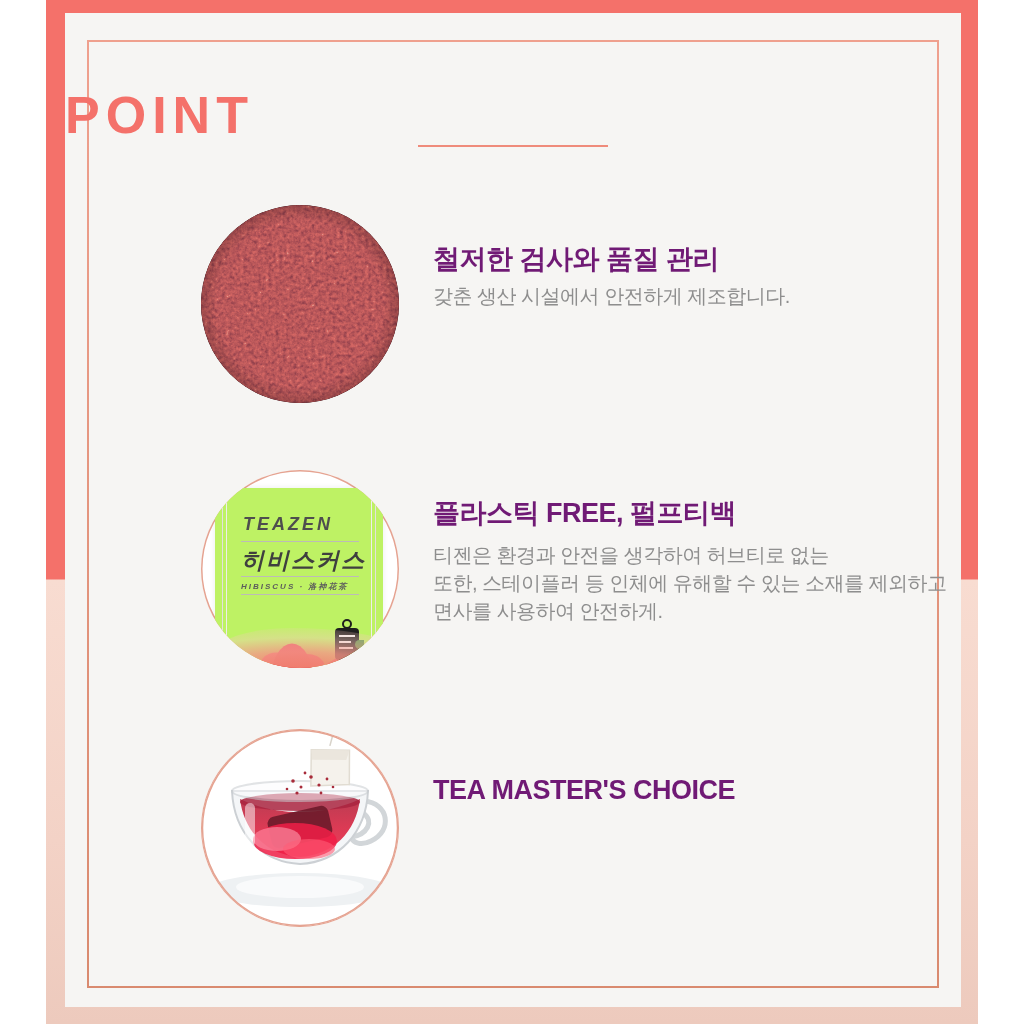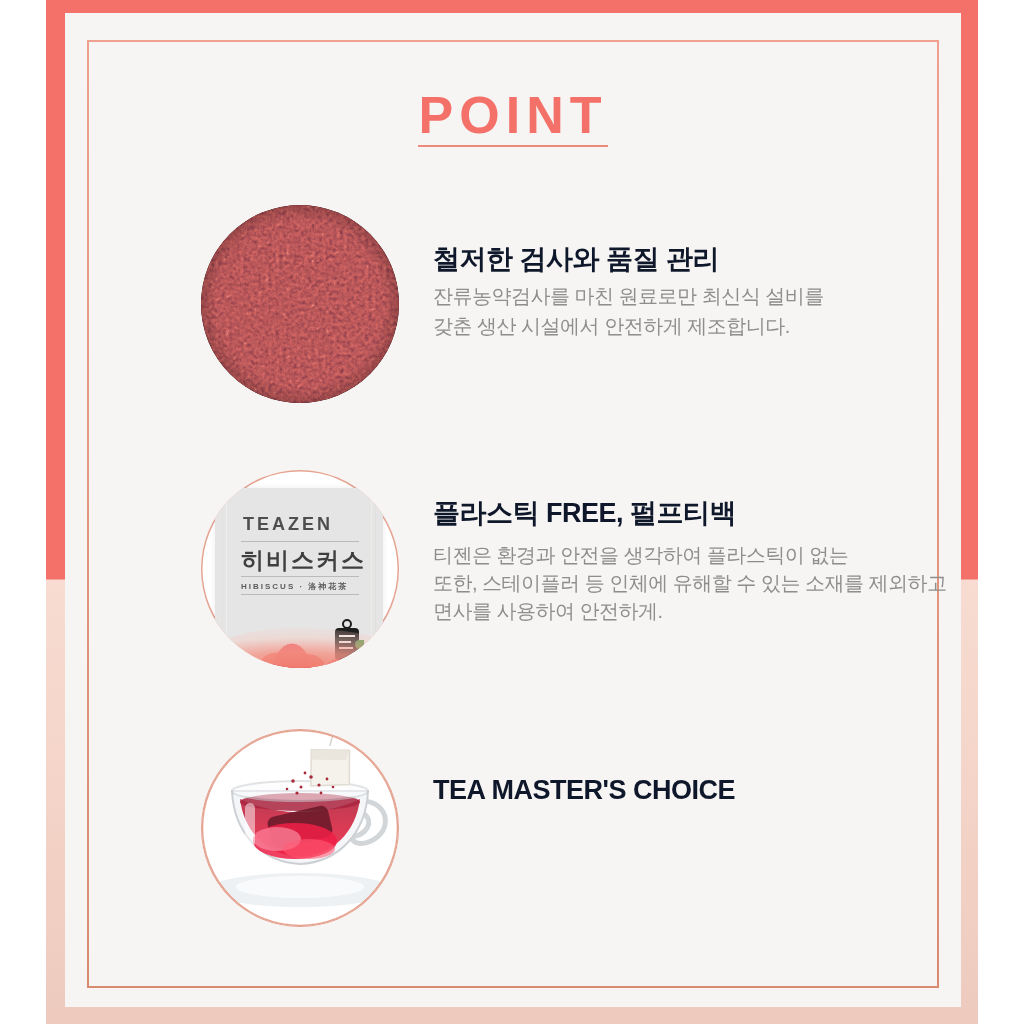--- a/index.html
+++ b/index.html
@@ -22,54 +22,55 @@
   }
   
   .inner-border{
     position:absolute;left:22px;top:27px;right:22px;bottom:19px;
     border:2px solid transparent;
     border-image:linear-gradient(180deg,#efa08e,#d98a6f) 1;
     pointer-events:none;
   }
   .title{
     position:absolute;top:72px;left:0;width:100%;margin:0;
-    text-align:center;font-size:52px;font-weight:800;letter-spacing:6px;
+    text-align:left;font-size:52px;font-weight:800;letter-spacing:6px;
     color:#f4716a;
   }
   .title-underline{
     position:absolute;top:132px;left:50%;transform:translateX(-50%);
     width:190px;height:2px;background:#ef8b7b;
   }
   
   .circle{
     position:absolute;left:136px;width:198px;height:198px;border-radius:50%;
     overflow:hidden;background:#fff;
   }
   .circle.ring{box-shadow:0 0 0 1.5px #e5a391 inset;}
   .c1{top:192px;background:#3d1114;}
   .c2{top:457px;}
   .c3{top:716px;}
   .circle svg{display:block;width:100%;height:100%;}
   
   .heading{
     position:absolute;left:368px;margin:0;
-    font-size:27px;font-weight:700;color:#0f172a;letter-spacing:-0.5px;
+    font-size:27px;font-weight:700;color:#701a75;letter-spacing:-0.5px;
   }
   .bodytext{
     position:absolute;left:368px;
     font-size:20px;line-height:28px;color:#8e8e8e;letter-spacing:-0.5px;
   }
   .h1{top:228px;}  .b1{top:268px;line-height:30px;}
   .h2{top:482px;}  .b2{top:528px;}
   .h3{top:762px;}  .b3{top:806px;}
   
   .packet{
     position:absolute;left:14px;top:18px;width:168px;height:182px;
-    background:#e5e5e5;border-radius:7px 7px 0 0;
+    background:#bef264;border-radius:7px 7px 0 0;
     box-shadow:0 0 6px rgba(0,0,0,0.08);
+    font-style:italic;
   }
   .crimp{position:absolute;top:5px;bottom:0;width:1px;background:#e3e1de;}
   .crimp.l{left:7px;}  .crimp.l2{left:11px;background:#efedea;}
   .crimp.r{right:7px;} .crimp.r2{right:11px;background:#efedea;}
   .p-brand{
     position:absolute;top:26px;left:28px;
     font-size:18px;font-weight:700;letter-spacing:3px;color:#4e4e4e;
   }
   .pdiv{position:absolute;left:26px;width:118px;height:1px;background:#bdbbb8;}
   .d1{top:53px;} .d2{top:88px;} .d3{top:106px;}
@@ -139,21 +140,20 @@
       </defs>
       <g clip-path="url(#clipC1)">
         <rect width="198" height="198" fill="#45131a"></rect>
         <rect width="198" height="198" filter="url(#petalNoise)"></rect>
         <circle cx="99" cy="99" r="99" fill="url(#vin)"></circle>
       </g>
     </svg>
   </div>
   <h2 class="heading h1">철저한 검사와 품질 관리</h2>
   <div class="bodytext b1">
-    <div>잔류농약검사를 마친 원료로만 최신식 설비를</div>
     <div>갖춘 생산 시설에서 안전하게 제조합니다.</div>
   </div>
 
   <div class="circle c2 ring">
     <div class="packet">
       <div class="crimp l"></div>
       <div class="crimp l2"></div>
       <div class="crimp r"></div>
       <div class="crimp r2"></div>
       <div class="p-brand">TEAZEN</div>
@@ -179,21 +179,21 @@
       <div class="badge">
           <i></i>
           <i></i>
           <i></i>
         </div>
       <div class="wash"></div>
     </div>
   </div>
   <h2 class="heading h2">플라스틱 FREE, 펄프티백</h2>
   <div class="bodytext b2">
-    <div>티젠은 환경과 안전을 생각하여 플라스틱이 없는</div>
+    <div>티젠은 환경과 안전을 생각하여 허브티로 없는</div>
     <div>또한, 스테이플러 등 인체에 유해할 수 있는 소재를 제외하고</div>
     <div>면사를 사용하여 안전하게.</div>
   </div>
 
   <div class="circle c3 ring">
     <svg viewBox="0 0 198 198">
       <defs>
         <clipPath id="clipC3">
             <circle cx="99" cy="99" r="98"></circle>
           </clipPath>

